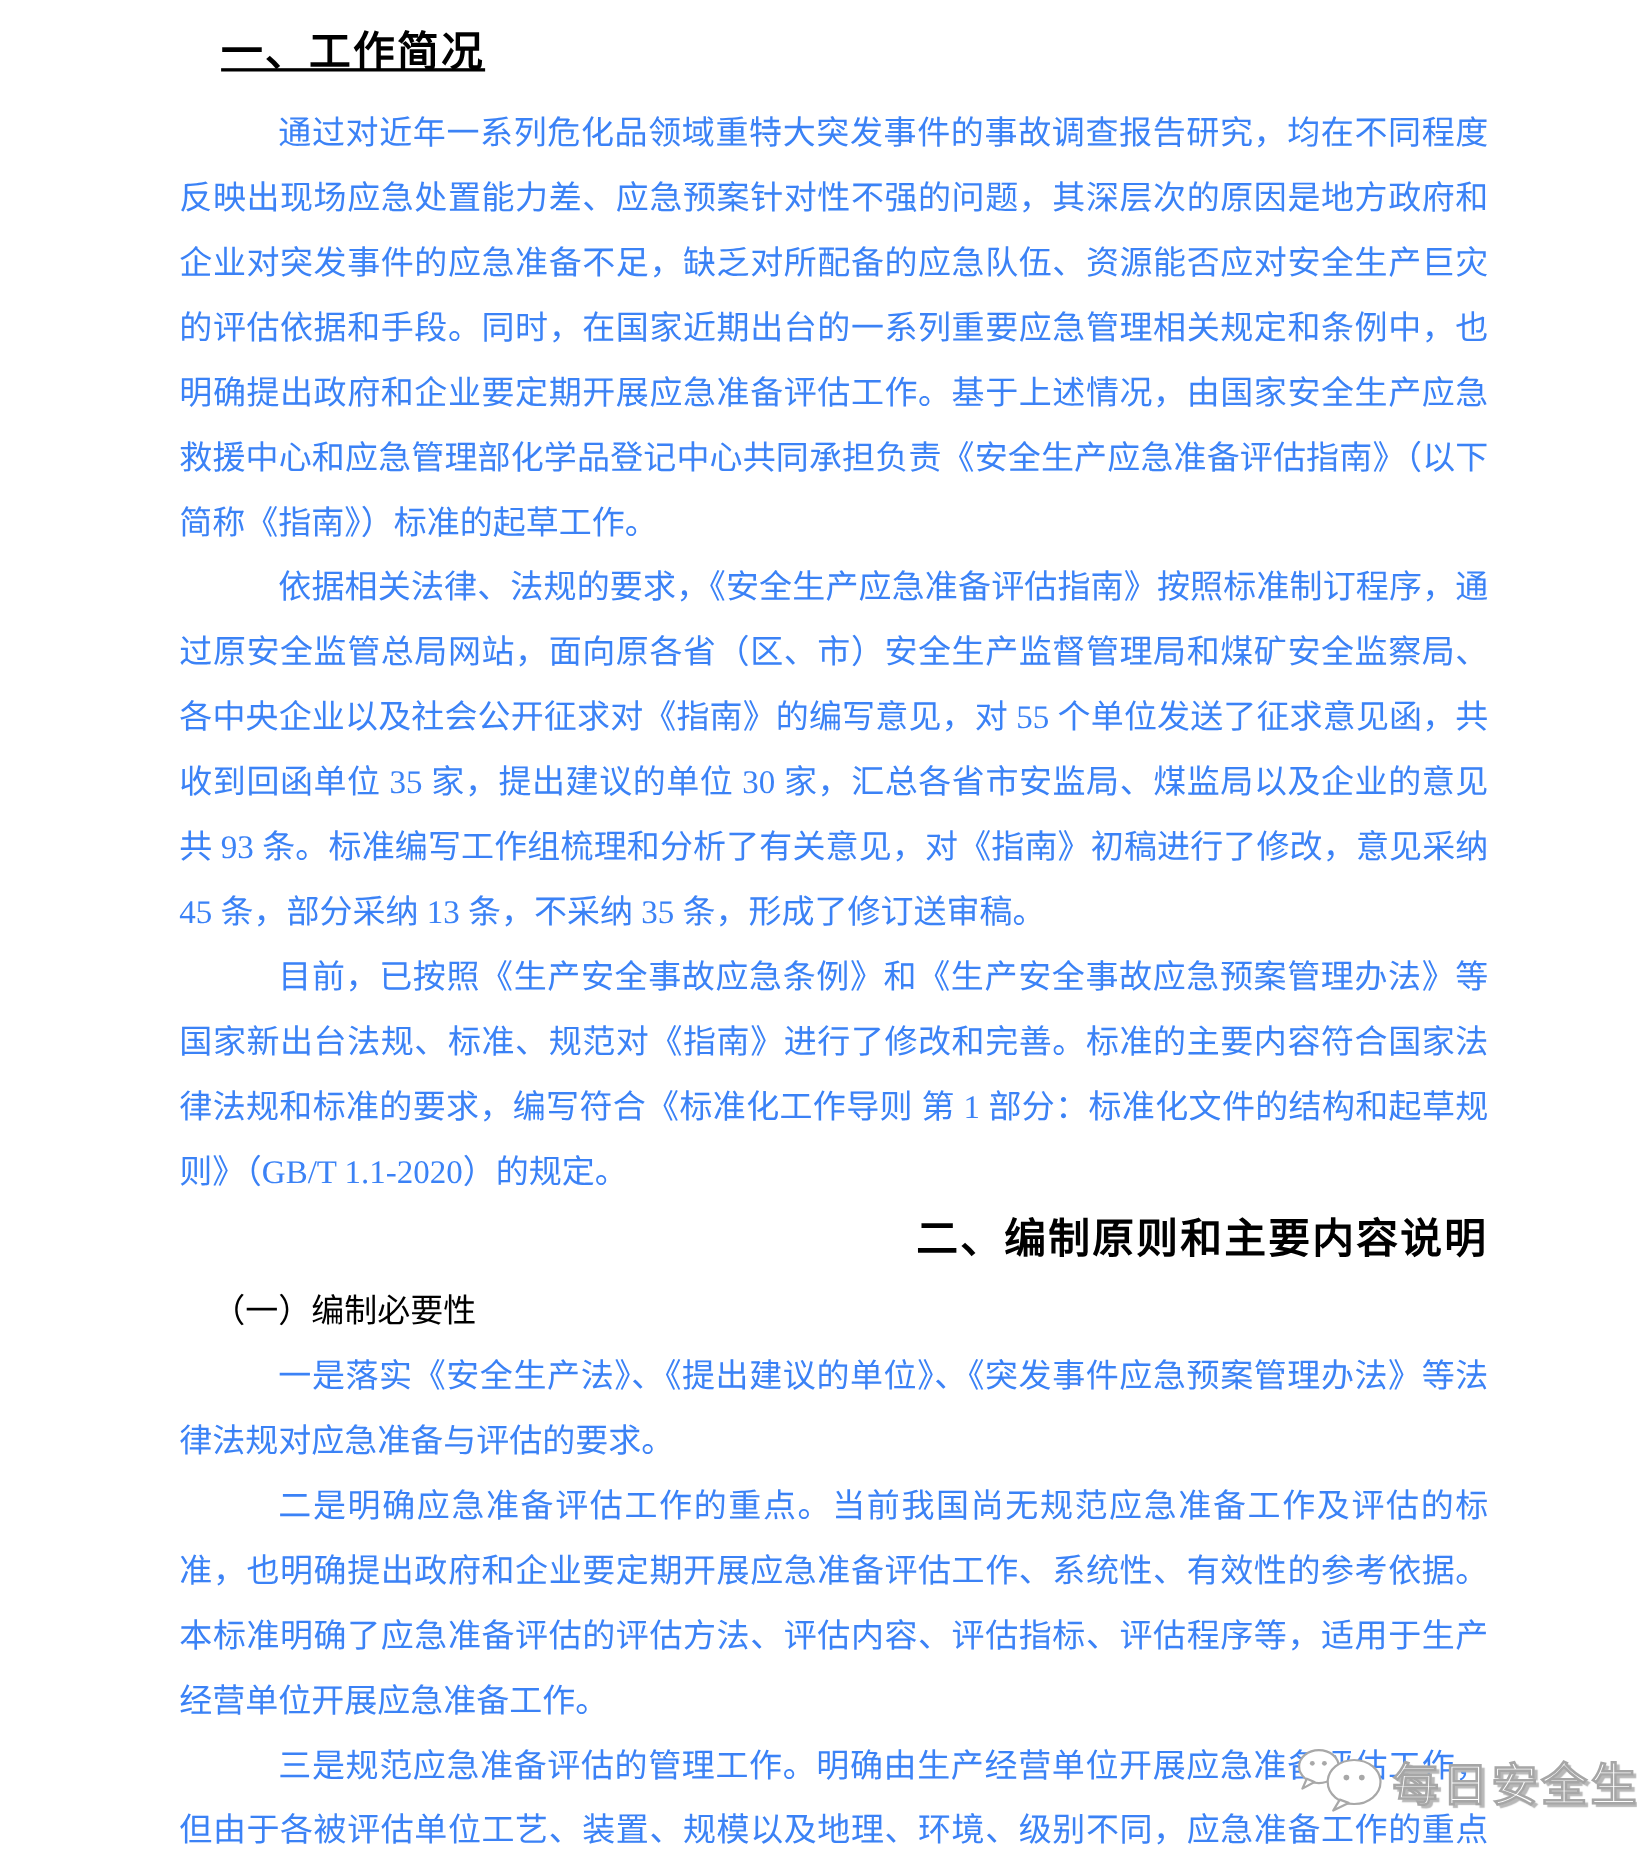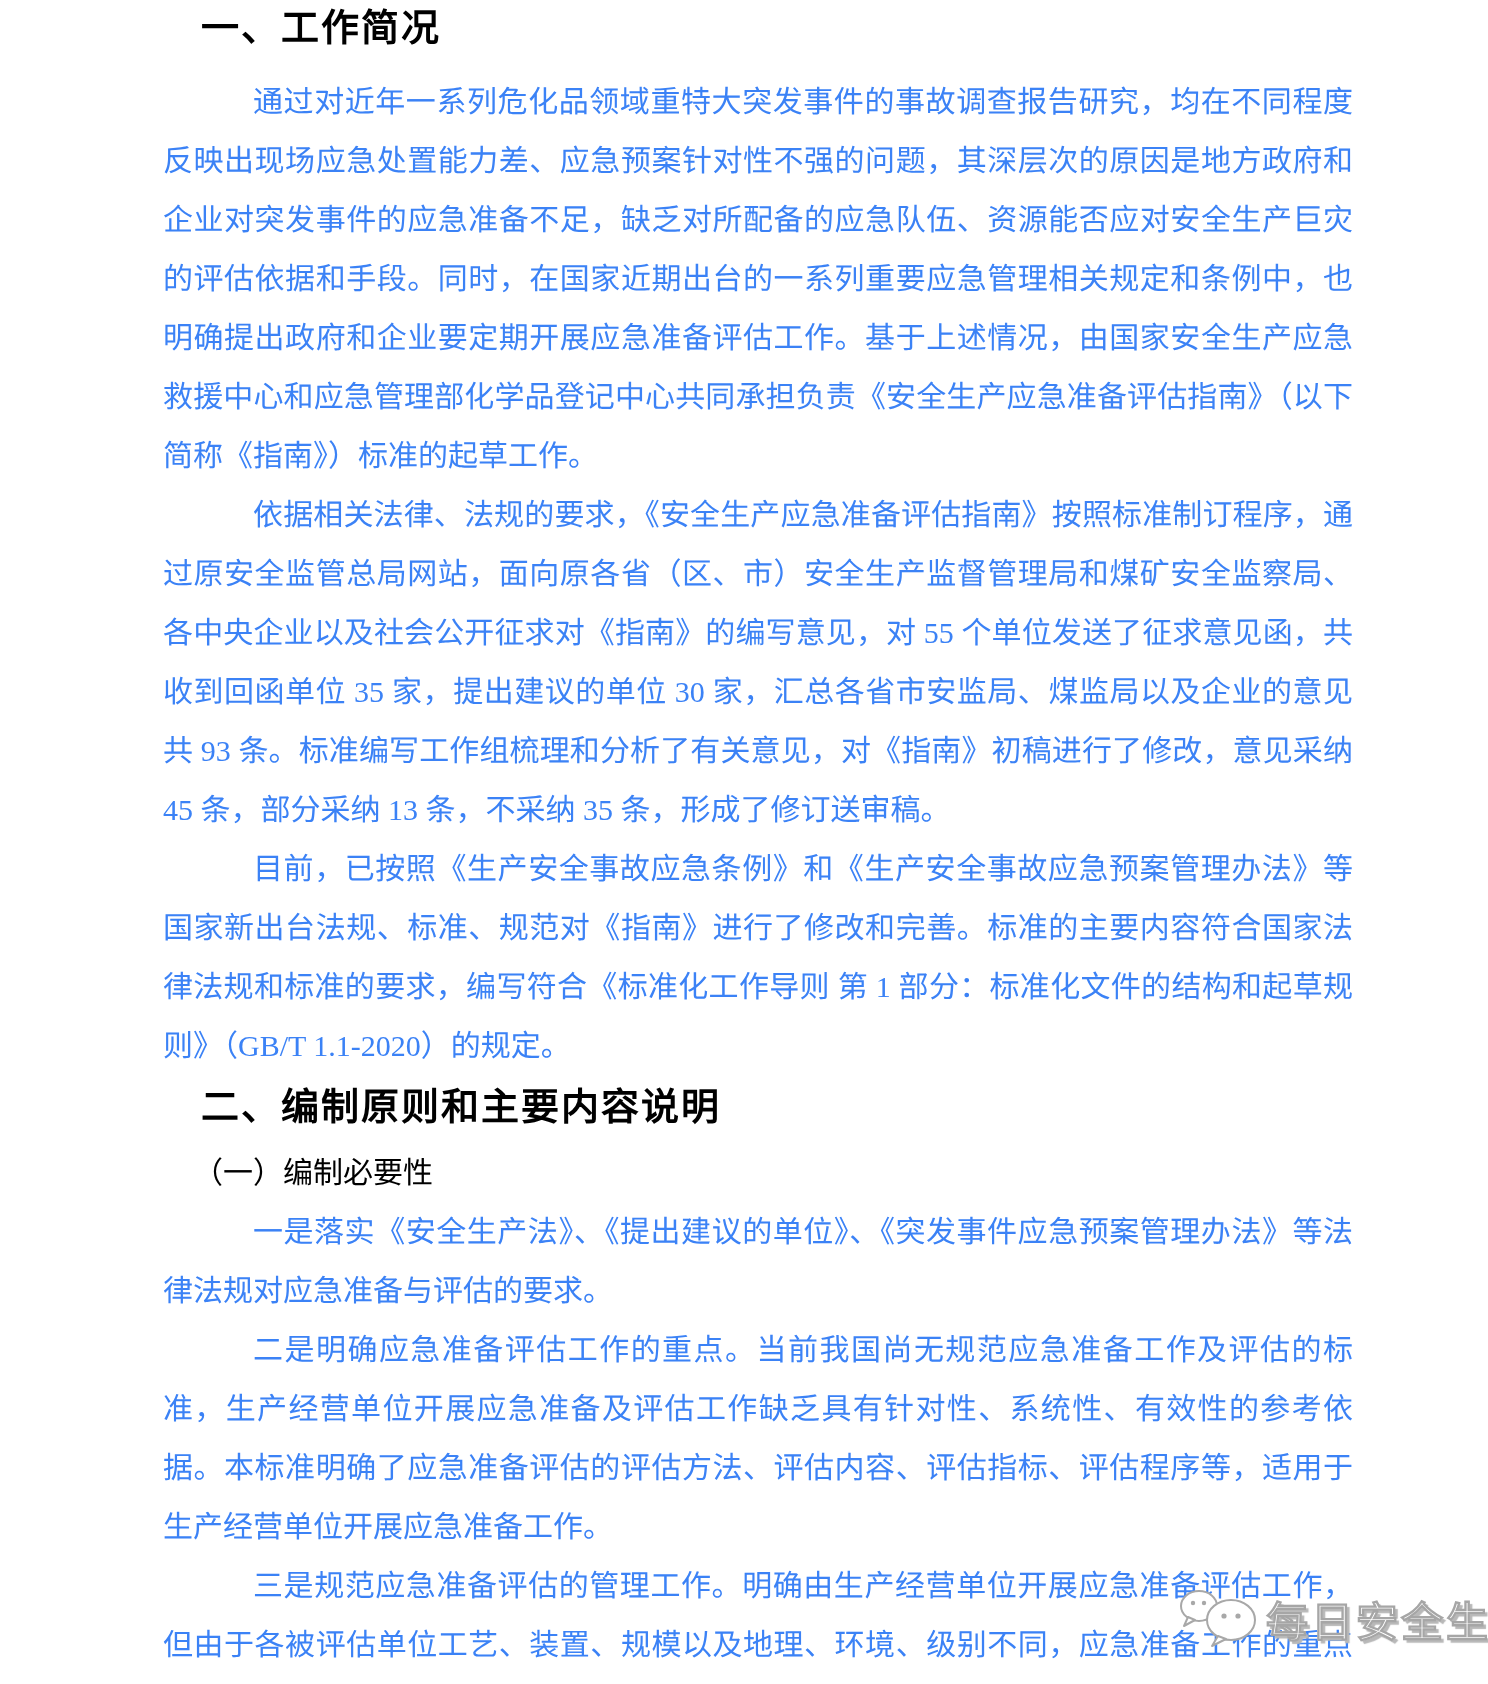--- a/index.html
+++ b/index.html
@@ -22,22 +22,22 @@
   .doc-heading {
     font-family: "Liberation Sans", sans-serif;
     font-weight: 700;
     font-size: 38px;
     line-height: 48px;
     color: #000000;
     margin: 0;
     padding-left: 38px;
     letter-spacing: 2px;
   }
-  .doc-heading.first { margin: 4px 0 20px 0; }
-  .doc-heading.second { margin: 8px 0 12px 0; }
+  .doc-heading.first { margin: 24px 0 20px 0; text-decoration: underline; }
+  .doc-heading.second { margin: 8px 0 12px 0; text-align: right; }
   .body-para {
     font-family: "Liberation Serif", serif;
     font-size: 30px;
     line-height: 59px;
     color: #3b82f6;
     margin: 0;
     text-align: justify;
     text-indent: 90px;
   }
   .sub-heading {
@@ -80,21 +80,21 @@
   <p class="body-para">依据相关法律、法规的要求，《安全生产应急准备评估指南》按照标准制订程序，通过原安全监管总局网站，面向原各省（区、市）安全生产监督管理局和煤矿安全监察局、各中央企业以及社会公开征求对《指南》的编写意见，对 55 个单位发送了征求意见函，共收到回函单位 35 家，提出建议的单位 30 家，汇总各省市安监局、煤监局以及企业的意见共 93 条。标准编写工作组梳理和分析了有关意见，对《指南》初稿进行了修改，意见采纳 45 条，部分采纳 13 条，不采纳 35 条，形成了修订送审稿。</p>
 
   <p class="body-para">目前，已按照《生产安全事故应急条例》和《生产安全事故应急预案管理办法》等国家新出台法规、标准、规范对《指南》进行了修改和完善。标准的主要内容符合国家法律法规和标准的要求，编写符合《标准化工作导则 第 1 部分：标准化文件的结构和起草规则》（GB/T 1.1-2020）的规定。</p>
 
   <h1 class="doc-heading second">二、编制原则和主要内容说明</h1>
 
   <p class="sub-heading">（一）编制必要性</p>
 
   <p class="body-para">一是落实《安全生产法》、《提出建议的单位》、《突发事件应急预案管理办法》等法律法规对应急准备与评估的要求。</p>
 
-  <p class="body-para">二是明确应急准备评估工作的重点。当前我国尚无规范应急准备工作及评估的标准，生产经营单位开展应急准备及评估工作缺乏具有针对性、系统性、有效性的参考依据。本标准明确了应急准备评估的评估方法、评估内容、评估指标、评估程序等，适用于生产经营单位开展应急准备工作。</p>
+  <p class="body-para">二是明确应急准备评估工作的重点。当前我国尚无规范应急准备工作及评估的标准，也明确提出政府和企业要定期开展应急准备评估工作、系统性、有效性的参考依据。本标准明确了应急准备评估的评估方法、评估内容、评估指标、评估程序等，适用于生产经营单位开展应急准备工作。</p>
 
   <p class="body-para">三是规范应急准备评估的管理工作。明确由生产经营单位开展应急准备评估工作，但由于各被评估单位工艺、装置、规模以及地理、环境、级别不同，应急准备工作的重点也</p>
 </div>
 
 <div class="watermark">
   <span class="wm-icon">
     <svg width="82" height="64" viewBox="0 0 82 64">
 
       <g fill="#ffffff" stroke="#a8a8a8" stroke-width="2">
         <ellipse cx="21" cy="22" rx="18" ry="15"></ellipse>

